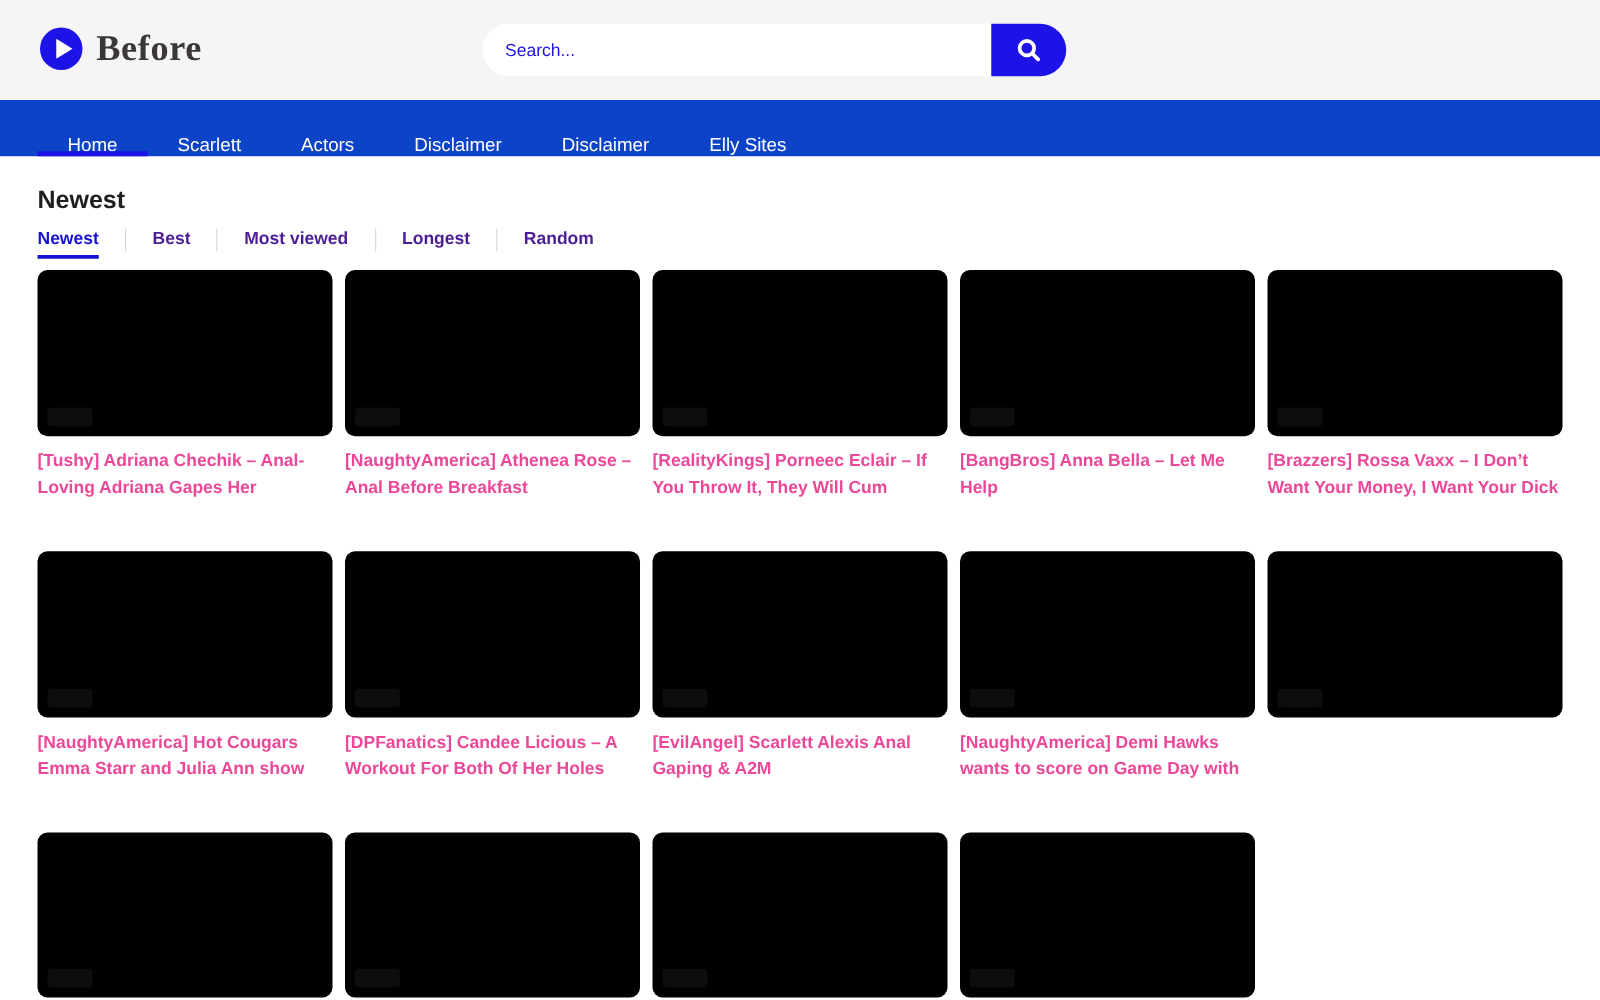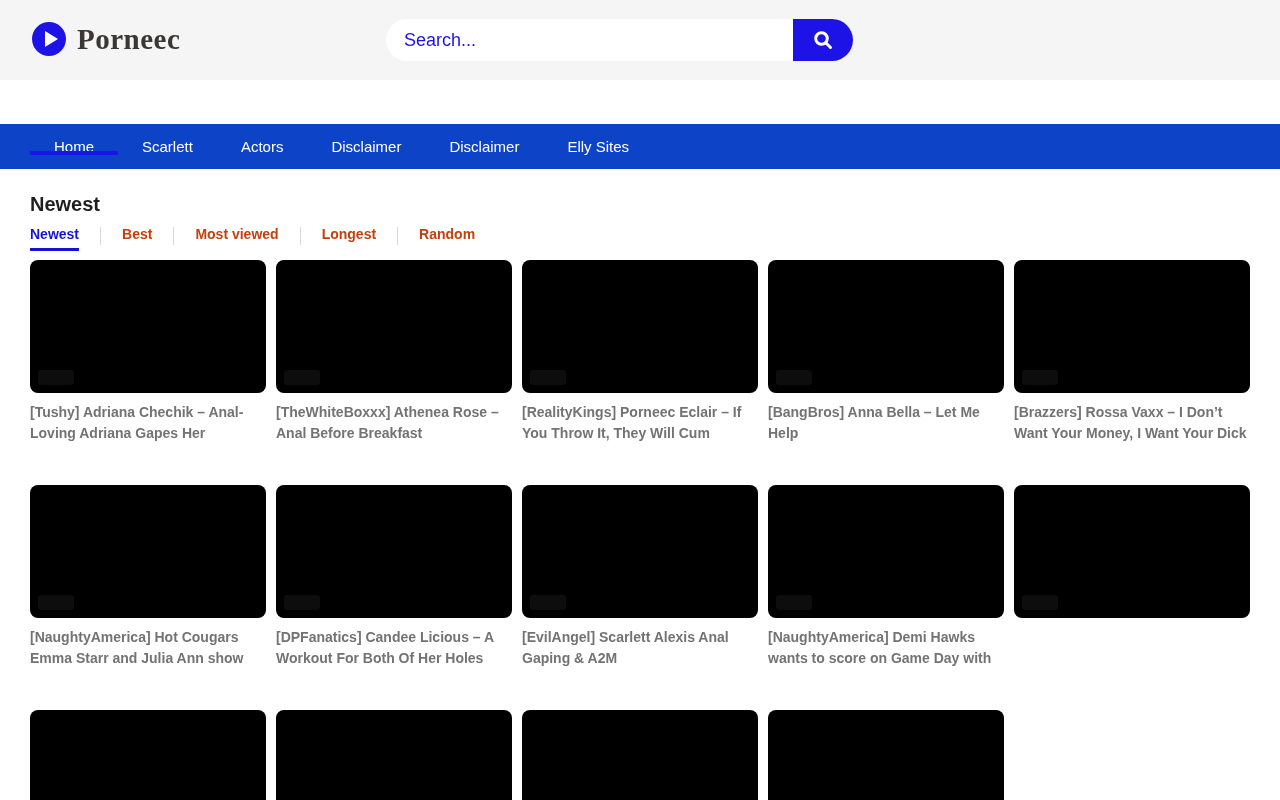--- a/index.html
+++ b/index.html
@@ -45,44 +45,43 @@
     position: absolute;
     left: 386px; top: 19px;
     width: 467px; height: 42px;
   }
   .search-input {
     width: 100%; height: 100%;
     border: none; outline: none;
     border-radius: 21px;
     background: #ffffff;
     padding: 0 72px 0 18px;
-    font-size: 18px;
+    font-size: 14px;
     font-family: "Liberation Sans", sans-serif;
     color: #1e13e6;
   }
   .search-input::placeholder { color: #1e13e6; opacity: 1; }
   .search-btn {
     position: absolute;
     right: 0; top: 0;
     width: 60px; height: 42px;
     border: none;
     background: #1e13e6;
     border-radius: 0 21px 21px 0;
     display: flex; align-items: center; justify-content: center;
     cursor: pointer;
   }
 
   
   .nav {
     height: 45px;
     background: #0d43c6;
     display: flex;
-    align-items: center;
+    align-items: flex-end;
     padding-left: 30px;
-    margin-top: 44px;
   }
   .nav-item {
     position: relative;
     display: flex; align-items: center;
     padding: 0 24px;
     color: #ffffff;
     font-size: 15px;
     cursor: pointer;
     white-space: nowrap;
   }
@@ -105,21 +104,21 @@
   }
   .tabs {
     display: flex;
     align-items: center;
     gap: 21px;
     margin: 10px 0 9px;
   }
   .tab {
     font-size: 14px;
     font-weight: bold;
-    color: #c2410c;
+    color: #4c1d95;
     line-height: 16px;
     padding-bottom: 6px;
     border-bottom: 3px solid transparent;
     cursor: pointer;
     white-space: nowrap;
   }
   .tab.active {
     color: #1512d8;
     border-bottom-color: #1512d8;
   }
@@ -149,37 +148,37 @@
     left: 8px; bottom: 8px;
     width: 36px; height: 15px;
     background: #0d0d0d;
     border-radius: 3px;
   }
   .video-title {
     margin-top: 9px;
     font-size: 14px;
     font-weight: bold;
     line-height: 21px;
-    color: #737373;
+    color: #ec4899;
     height: 42px;
     overflow: hidden;
     cursor: pointer;
   }
 </style>
 </head>
 <body>
 
 <div class="header">
   <div class="logo">
     <span class="logo-icon">
       <svg width="16" height="16" viewBox="0 0 16 16">
         <polygon points="2,0 15,8 2,16" fill="#ffffff"></polygon>
       </svg>
     </span>
-    <span class="logo-text">Porneec</span>
+    <span class="logo-text">Before</span>
   </div>
 
   <form class="search-form">
     <input class="search-input" type="text" placeholder="Search..." style="">
     <button class="search-btn" type="submit">
       <span style="display:flex;">
         <svg width="22" height="22" viewBox="0 0 22 22">
           <circle cx="9.5" cy="9.5" r="5.8" fill="none" stroke="#ffffff" stroke-width="3"></circle>
           <line x1="13.8" y1="13.8" x2="18.5" y2="18.5" stroke="#ffffff" stroke-width="3" stroke-linecap="round"></line>
         </svg>
@@ -218,21 +217,21 @@
       <div class="thumb">
         <span class="thumb-badge"></span>
       </div>
       <div class="video-title">[Tushy] Adriana Chechik – Anal-Loving Adriana Gapes Her</div>
     </div>
 
     <div class="card">
       <div class="thumb">
         <span class="thumb-badge"></span>
       </div>
-      <div class="video-title">[TheWhiteBoxxx] Athenea Rose – Anal Before Breakfast</div>
+      <div class="video-title">[NaughtyAmerica] Athenea Rose – Anal Before Breakfast</div>
     </div>
 
     <div class="card">
       <div class="thumb">
         <span class="thumb-badge"></span>
       </div>
       <div class="video-title">[RealityKings] Porneec Eclair – If You Throw It, They Will Cum</div>
     </div>
 
     <div class="card">

